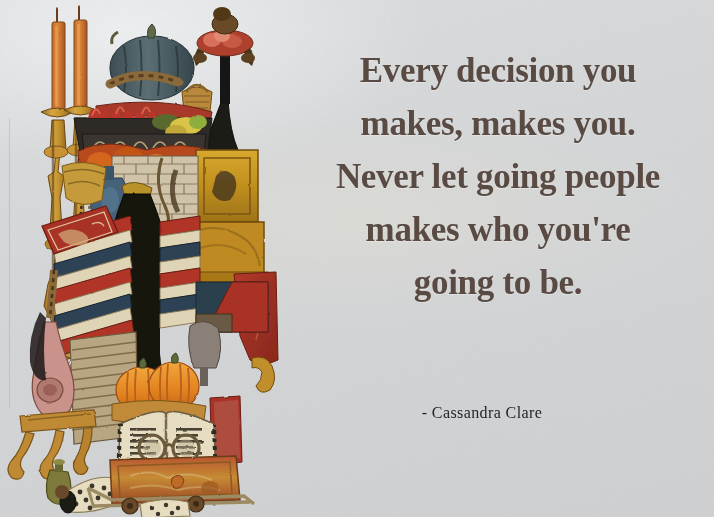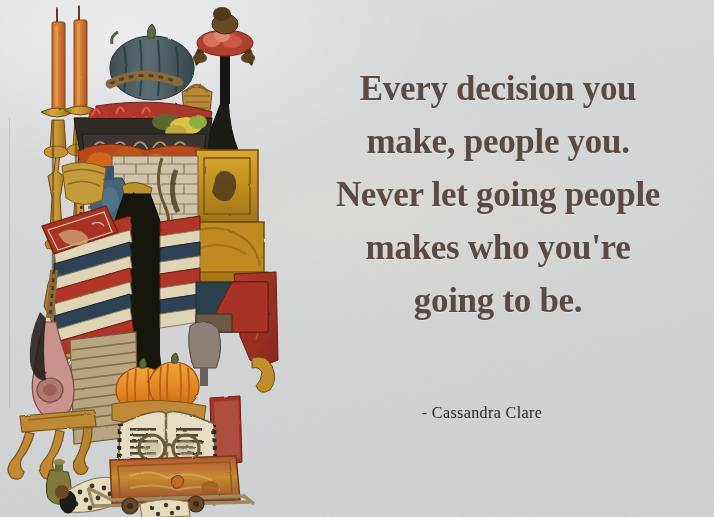--- a/index.html
+++ b/index.html
@@ -23,21 +23,21 @@
     position: absolute;
     inset: 0;
     pointer-events: none;
     opacity: 0.5;
     mix-blend-mode: multiply;
   }
   
   #quote-block {
     position: absolute;
     left: 292px;
-    top: 62px;
+    top: 44px;
     width: 412px;
     text-align: center;
   }
   .quote-line {
     display: block;
     font-family: "Liberation Serif", "DejaVu Serif", serif;
     font-weight: bold;
     font-size: 35px;
     line-height: 53px;
     letter-spacing: -0.3px;
@@ -488,21 +488,21 @@
             <circle cx="172" cy="513" r="2.2"></circle>
           </g>
         </g>
 
       </g>
     </svg>
   </div>
 
   <div id="quote-block">
     <span class="quote-line">Every decision you</span>
-    <span class="quote-line">make, people you.</span>
+    <span class="quote-line">makes, makes you.</span>
     <span class="quote-line">Never let going people</span>
     <span class="quote-line">makes who you're</span>
     <span class="quote-line">going to be.</span>
   </div>
 
   <div id="attribution">- Cassandra Clare</div>
 
 </div>
 
 </body></html>

